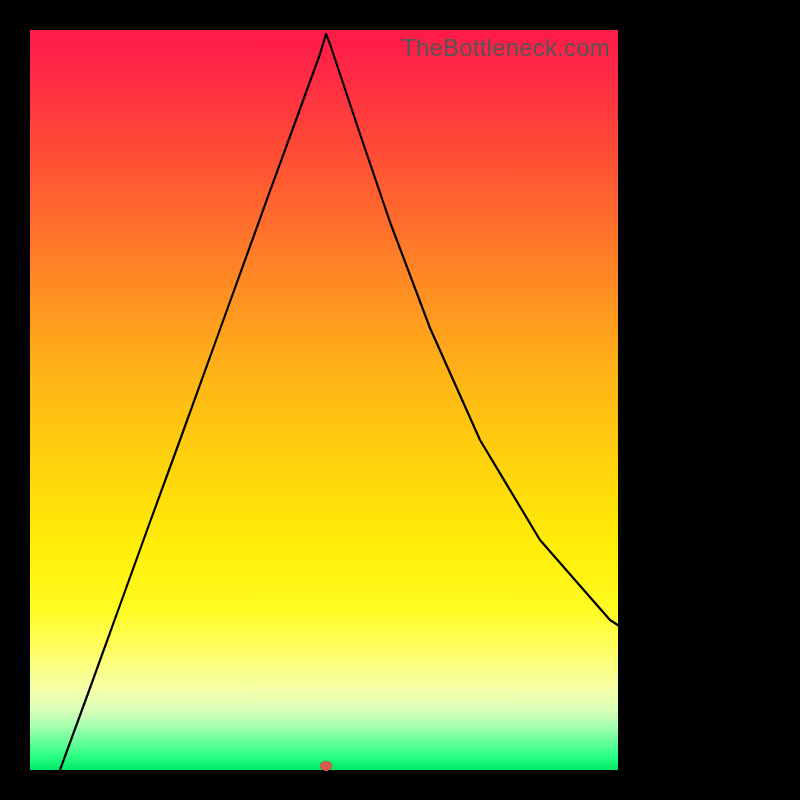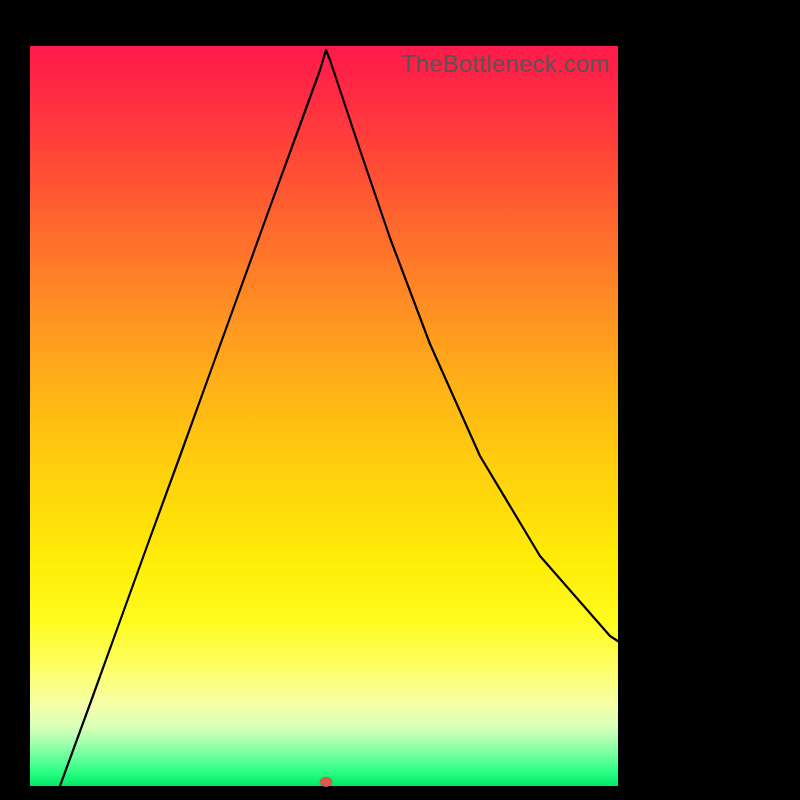--- a/index.html
+++ b/index.html
@@ -15,21 +15,21 @@
     position: absolute;
     left: 0;
     top: 0;
     width: 800px;
     height: 800px;
     background: #000;
   }
   .plot-area {
     position: absolute;
     left: 30px;
-    top: 46px;
+    top: 30px;
     width: 588px;
     height: 740px;
     
     background: linear-gradient(
       to bottom,
       #ff1a4a 0%,
       #ff2a45 6%,
       #ff4438 14%,
       #ff6030 22%,
       #ff7c28 30%,

